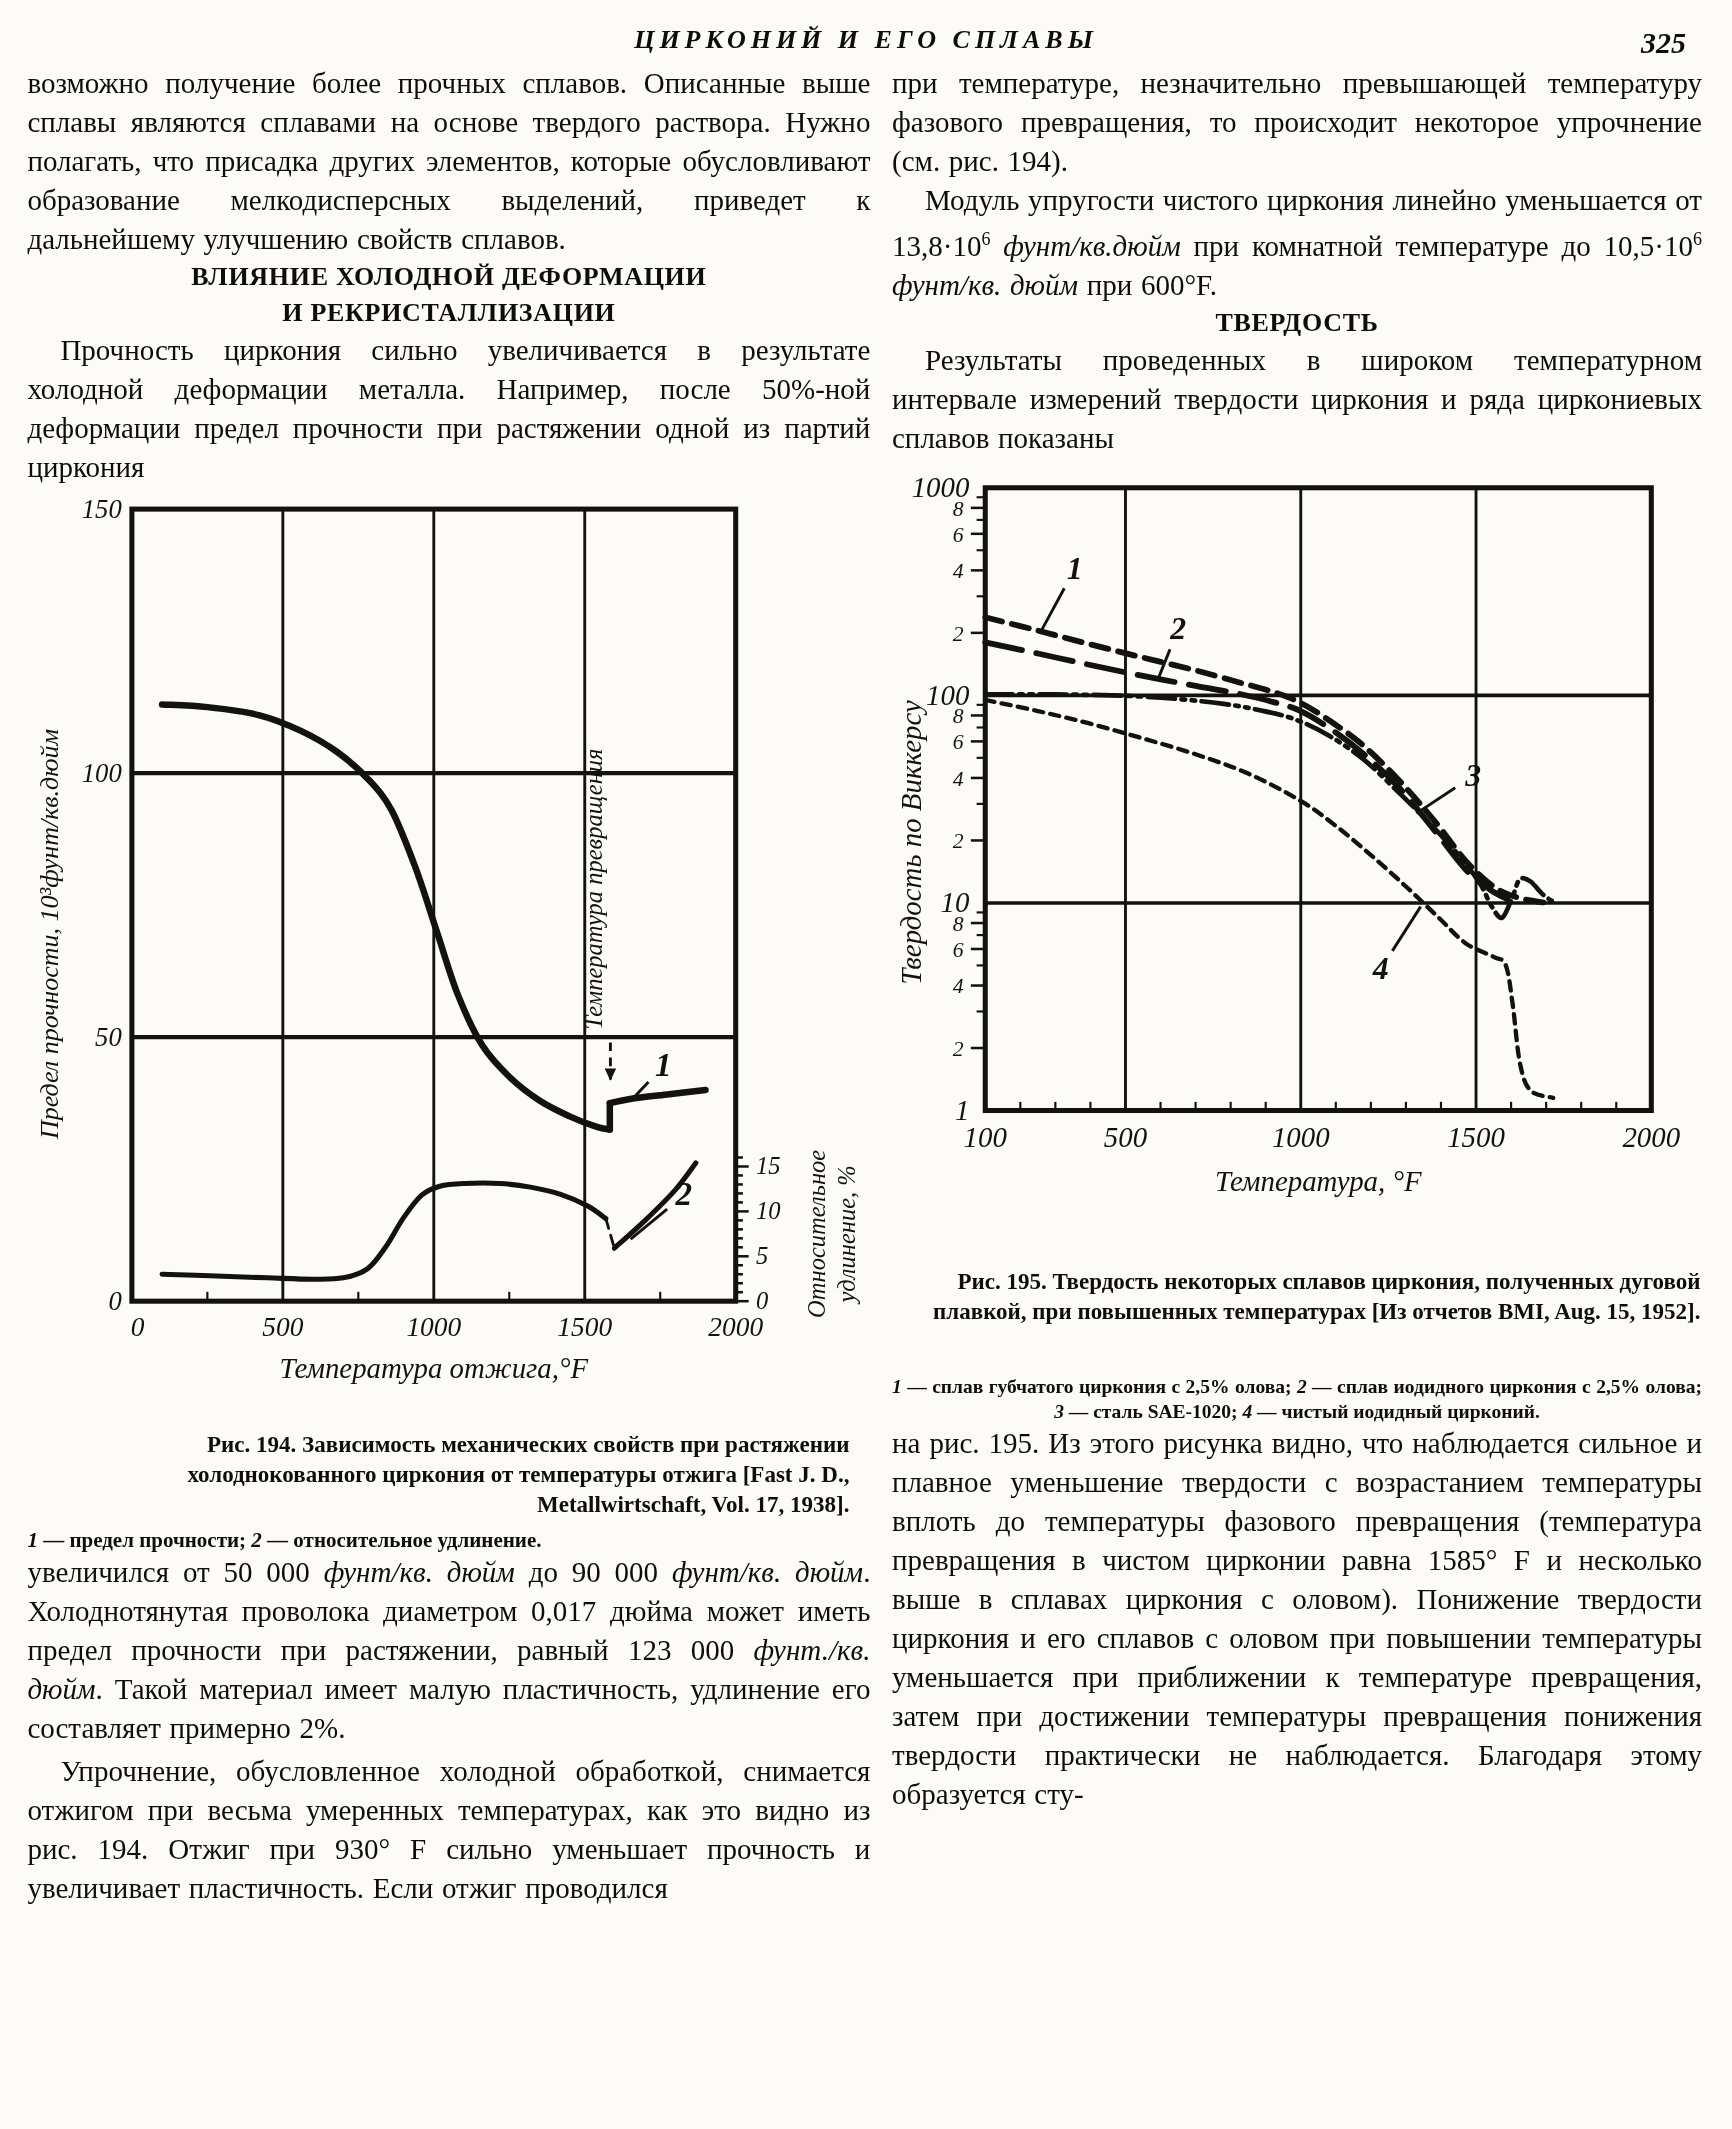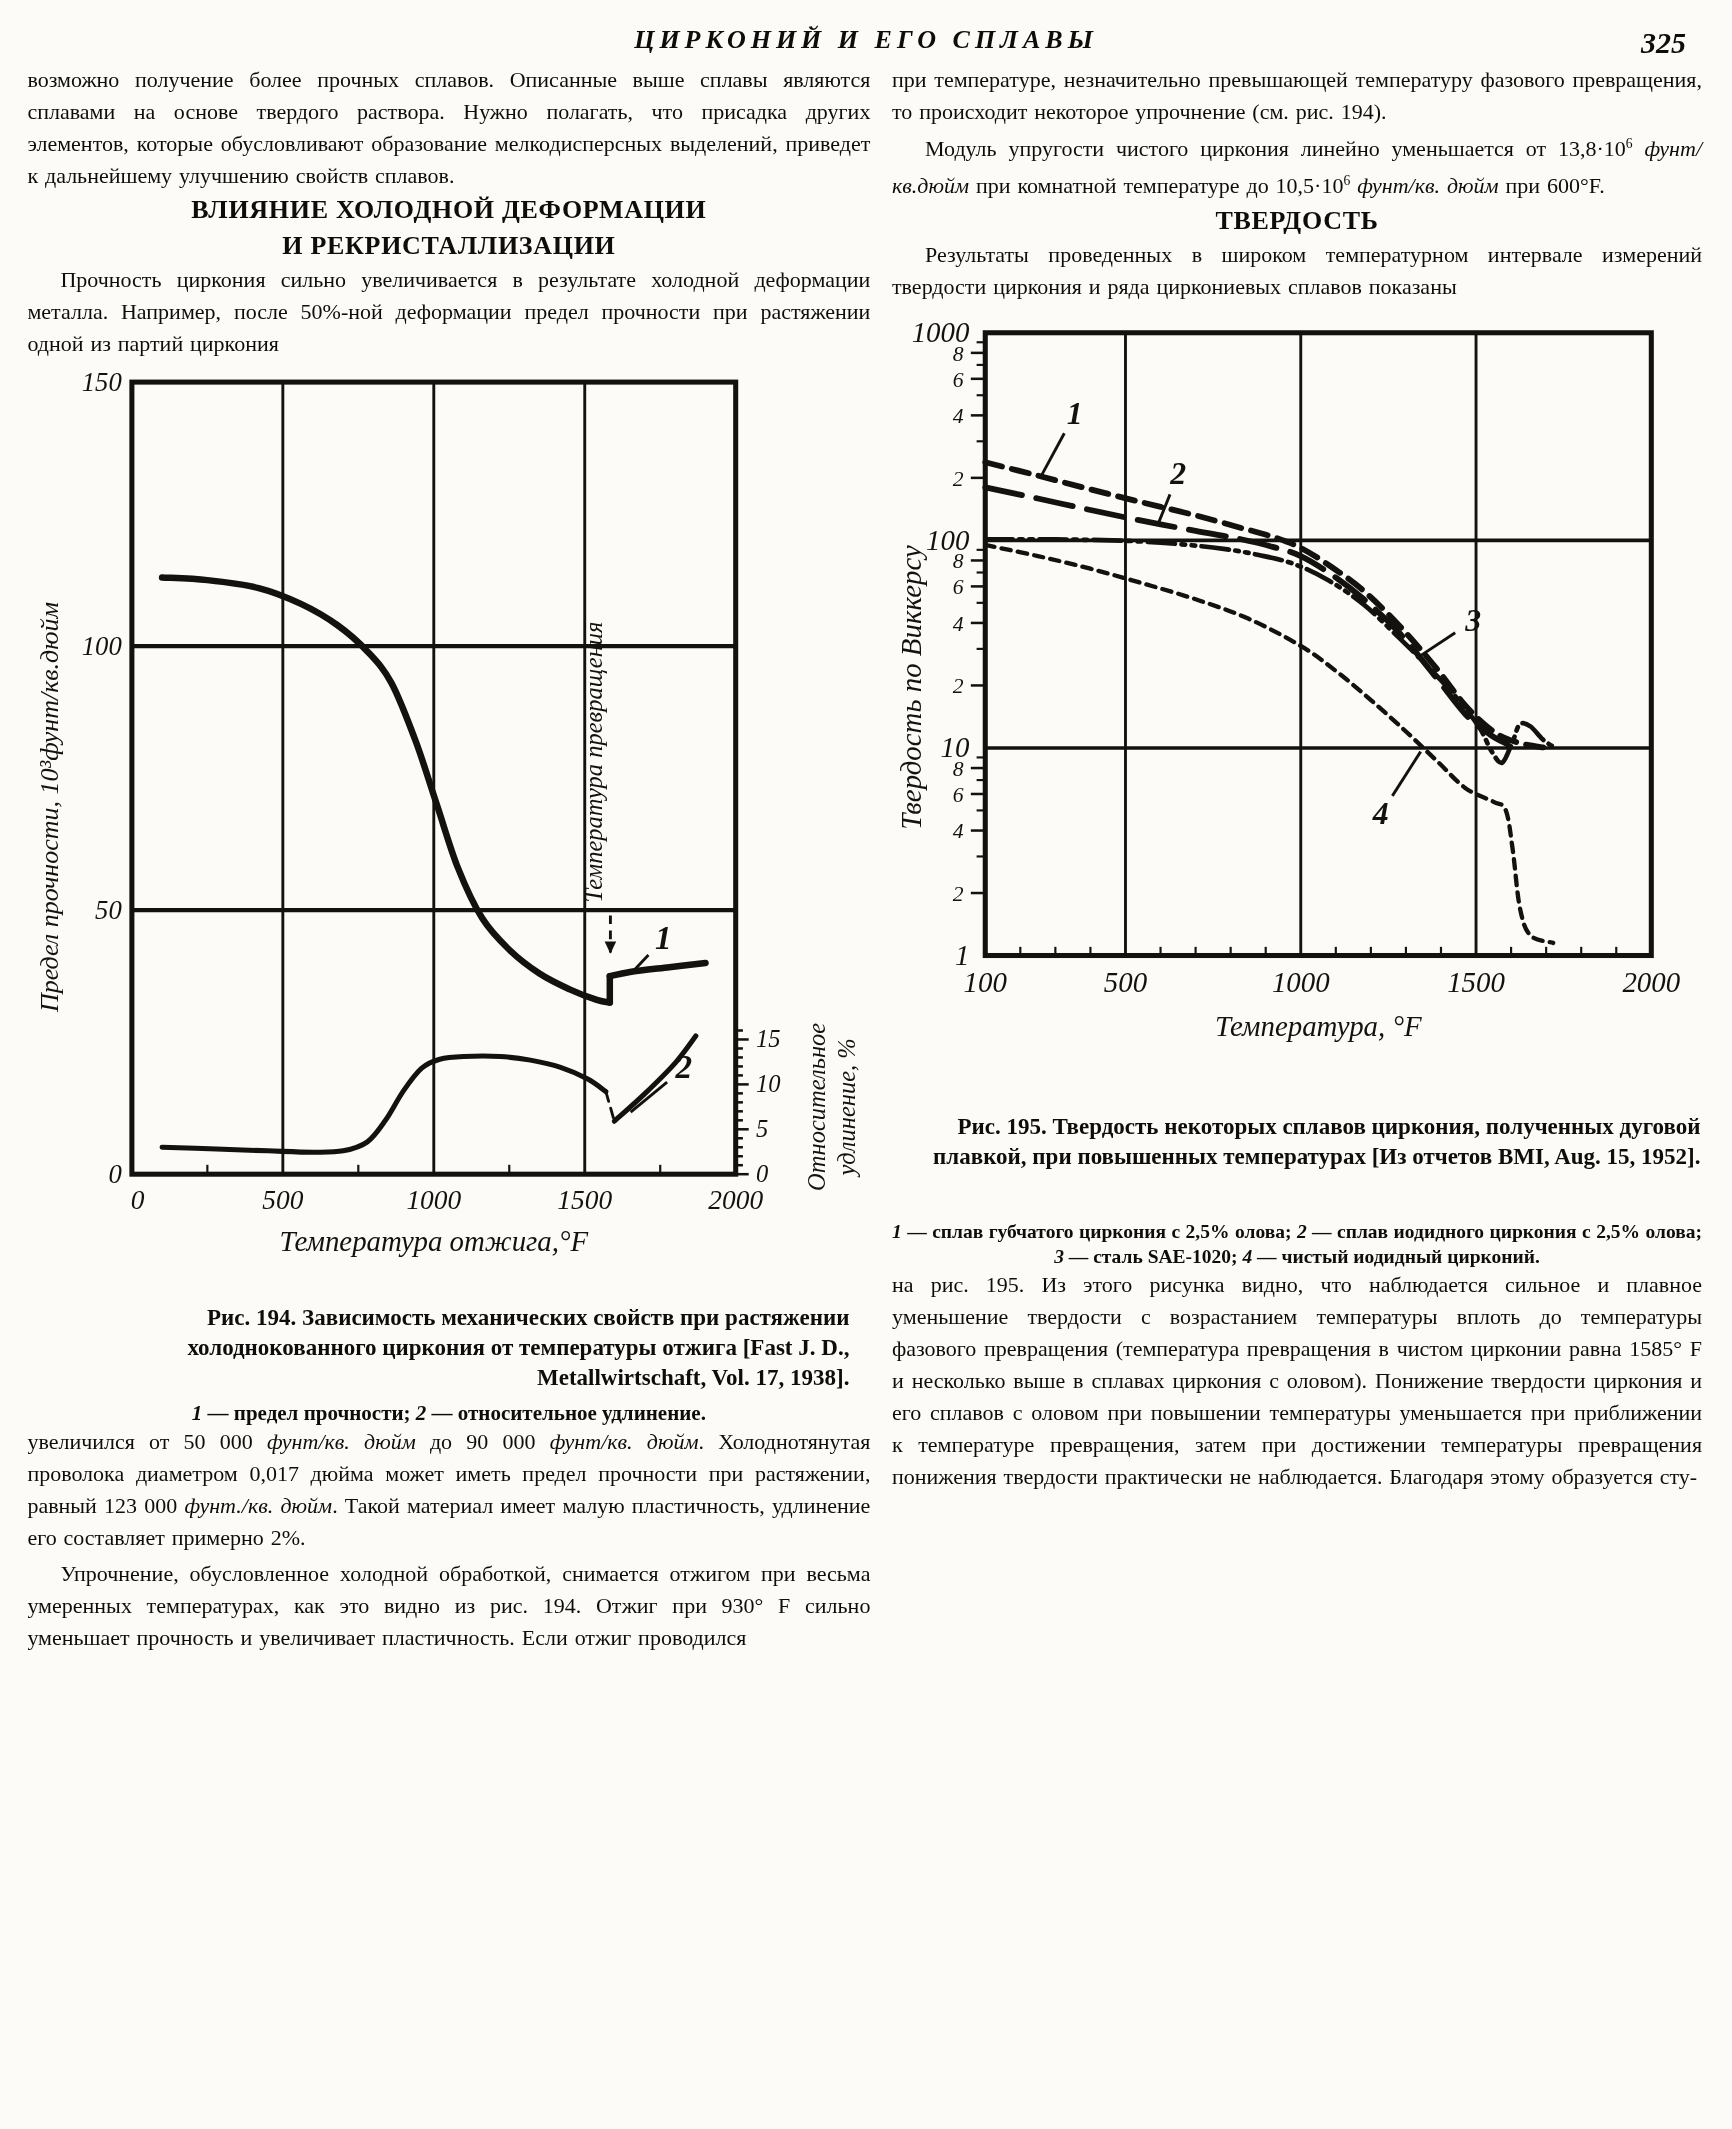--- a/index.html
+++ b/index.html
@@ -16,42 +16,42 @@
     position:absolute; left:0; width:1732px; text-align:center;
     font-weight:bold; font-size:26px; letter-spacing:5px;
   }
   .page-number{
     position:absolute; right:46px; top:1.4px; font-size:30px; font-weight:bold;
   }
   .col{position:absolute; top:64px;}
   .col-left{left:27.4px; width:843px;}
   .col-right{left:892px; width:810px;}
   p.body{
-    font-size:22px; line-height:32px; text-align:justify; margin:0;
+    font-size:29px; line-height:39px; text-align:justify; margin:0;
     word-spacing:1.4px;
   }
   p.indent{text-indent:33px;}
   p.mt{margin-top:4.3px;}
   h2.section{
     text-align:center; font-size:26px; line-height:36px; margin:0;
     font-weight:bold; white-space:pre-line; letter-spacing:0.7px;
   }
   .h-left{margin-top:105px; margin-bottom:20px;}
   .h-right1{margin-top:46px; margin-bottom:21.7px;}
   .h-right2{margin-top:29px; margin-bottom:20px;}
   .figure-block{margin-top:11.5px;}
   .figure-block svg{display:block;}
   .fig-caption{
     text-align:right; font-size:23px; line-height:30px; margin:4.3px auto 0 auto;
     font-weight:bold;
   }
   .fig-caption-194{width:801px;}
   .fig-caption-195{width:807px; margin-top:10px;}
   .fig-legend{
-    text-align:center; font-size:21px; line-height:26px; margin:7.2px auto 0 auto;
+    font-size:21px; line-height:26px; margin:7.2px auto 0 auto;
     font-weight:bold;
   }
   .fig-legend-195{
     font-size:19.5px; line-height:24.5px; width:810px;
     text-align:justify; text-align-last:center; font-weight:bold;margin-top:48px;
   }
   .after-figure{margin-top:24.5px;}
   i{font-style:italic;}
   sup{font-size:0.62em;}
   svg text{

